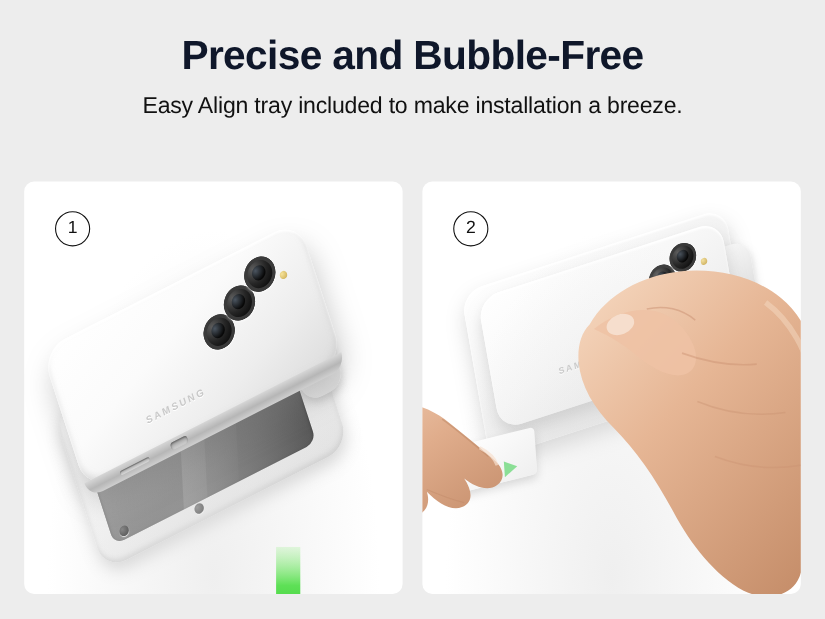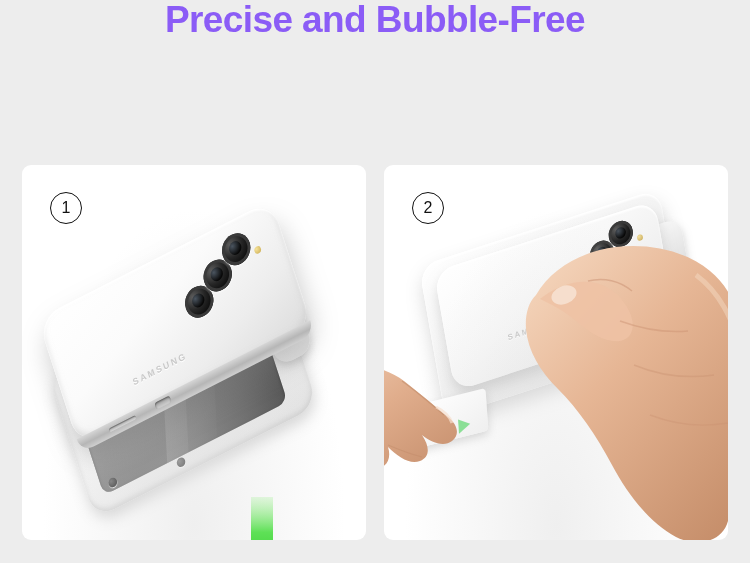--- a/index.html
+++ b/index.html
@@ -18,24 +18,25 @@
   
   .header {
     position: absolute;
     top: 0;
     left: 0;
     width: 750px;
     text-align: center;
   }
   .headline {
     margin: 0;
+    padding-top: 31px;
     font-size: 37px;
     font-weight: bold;
     letter-spacing: -0.6px;
-    color: #8b5cf6;
+    color: #0f172a;
     line-height: 1.08;
   }
   .subhead {
     margin: 0;
     padding-top: 13px;
     font-size: 21px;
     font-weight: normal;
     letter-spacing: -0.2px;
     color: #111111;
     line-height: 1.2;
@@ -377,20 +378,21 @@
     inset: 0;
     pointer-events: none;
     background: radial-gradient(ellipse at 50% 96%, rgba(226,226,226,0.55) 0%, rgba(255,255,255,0) 62%);
   }
 </style>
 </head>
 <body>
 
 <div class="header">
   <h1 class="headline">Precise and Bubble-Free</h1>
+  <p class="subhead">Easy Align tray included to make installation a breeze.</p>
 </div>
 
 <div class="cards">
 
   <div class="card card-1">
     <div class="scene">
       <div class="p1-wrap">
 
         <div class="tray">
           <div class="tray-body"></div>

